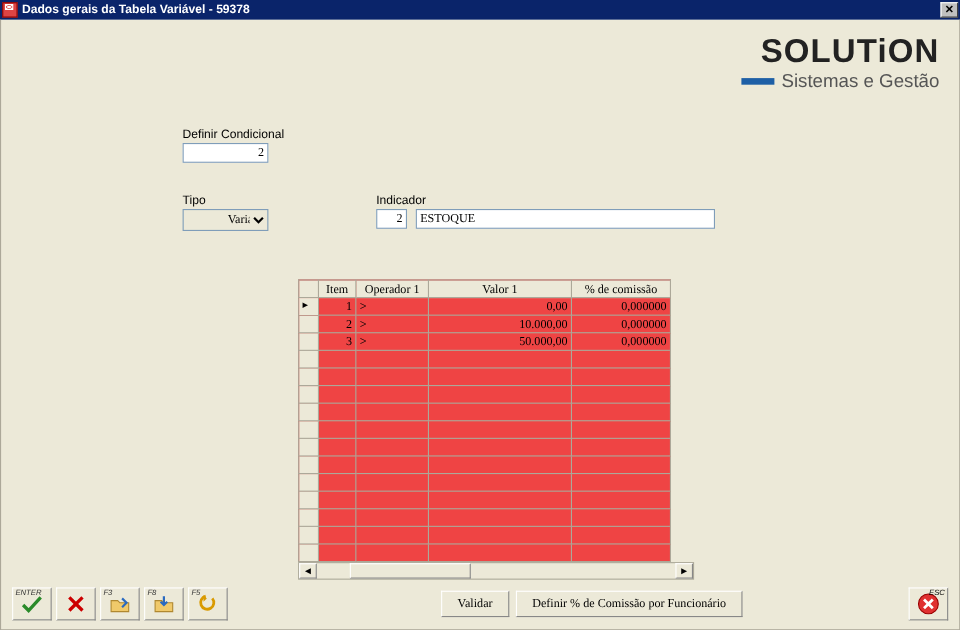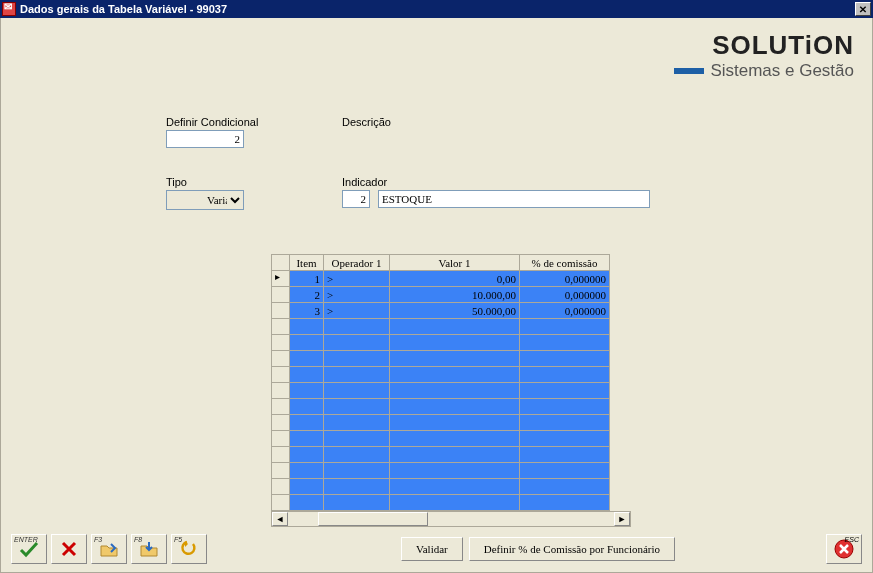--- a/index.html
+++ b/index.html
@@ -49,21 +49,21 @@
     border: 1px solid #aca899;
     border-top: none;
   }
   .logo {
     position: absolute;
     right: 18px; top: 12px;
     text-align: right;
     color: #333;
   }
   .logo .brand {
-    font-size: 26px;
+    font-size: 30px;
     font-weight: 900;
     letter-spacing: 1px;
     color: #222;
     font-family: Arial, sans-serif;
   }
   .logo .sub {
     font-size: 17px;
     color: #555;
     display:flex; align-items:center; justify-content:flex-end;
     gap:6px;
@@ -106,21 +106,21 @@
   .f-ind-t input { width:272px; }
 
   
   .grid-wrap {
     position:absolute;
     left: 270px; top: 236px;
     width: 360px;
   }
   .grid {
     border-collapse: collapse;
-    background:#3b82f6;
+    background:#ef4444;
     font:11px Tahoma;
   }
   .grid th, .grid td {
     border: 1px solid #aca899;
     height: 16px;
     padding: 0 3px;
   }
   .grid th {
     background: #ece9d8;
     font-weight:normal;
@@ -205,42 +205,41 @@
     position:relative; cursor:pointer;
   }
   .esc-btn .kb { position:absolute; top:1px; right:2px; font-size:7px; font-style:italic; }
   svg { display:block; }
 </style>
 </head>
 <body>
 
 <div class="titlebar">
   <span class="t-icon"></span>
-  <span>Dados gerais da Tabela Variável - 99037</span>
+  <span>Dados gerais da Tabela Variável - 59378</span>
   <span class="spacer"></span>
   <span class="close">✕</span>
 </div>
 
 <div class="content">
 
   <div class="logo">
     <div class="brand">SOLUTiON</div>
     <div class="sub">
       <span class="bar"></span>
       <span>Sistemas e Gestão</span>
     </div>
   </div>
 
   <div class="form-area">
     <div class="field f-tabcond right-align">
       <label>Definir Condicional</label>
       <input type="text" value="2" style="">
     </div>
     <div class="field f-desc">
-      <label>Descrição</label>
     </div>
     <div class="field f-tipo">
       <label>Tipo</label>
       <select>
         <option>Variável</option>
       </select>
     </div>
     <div class="field f-ind-n right-align">
       <label>Indicador</label>
       <input type="text" value="2" style="">

